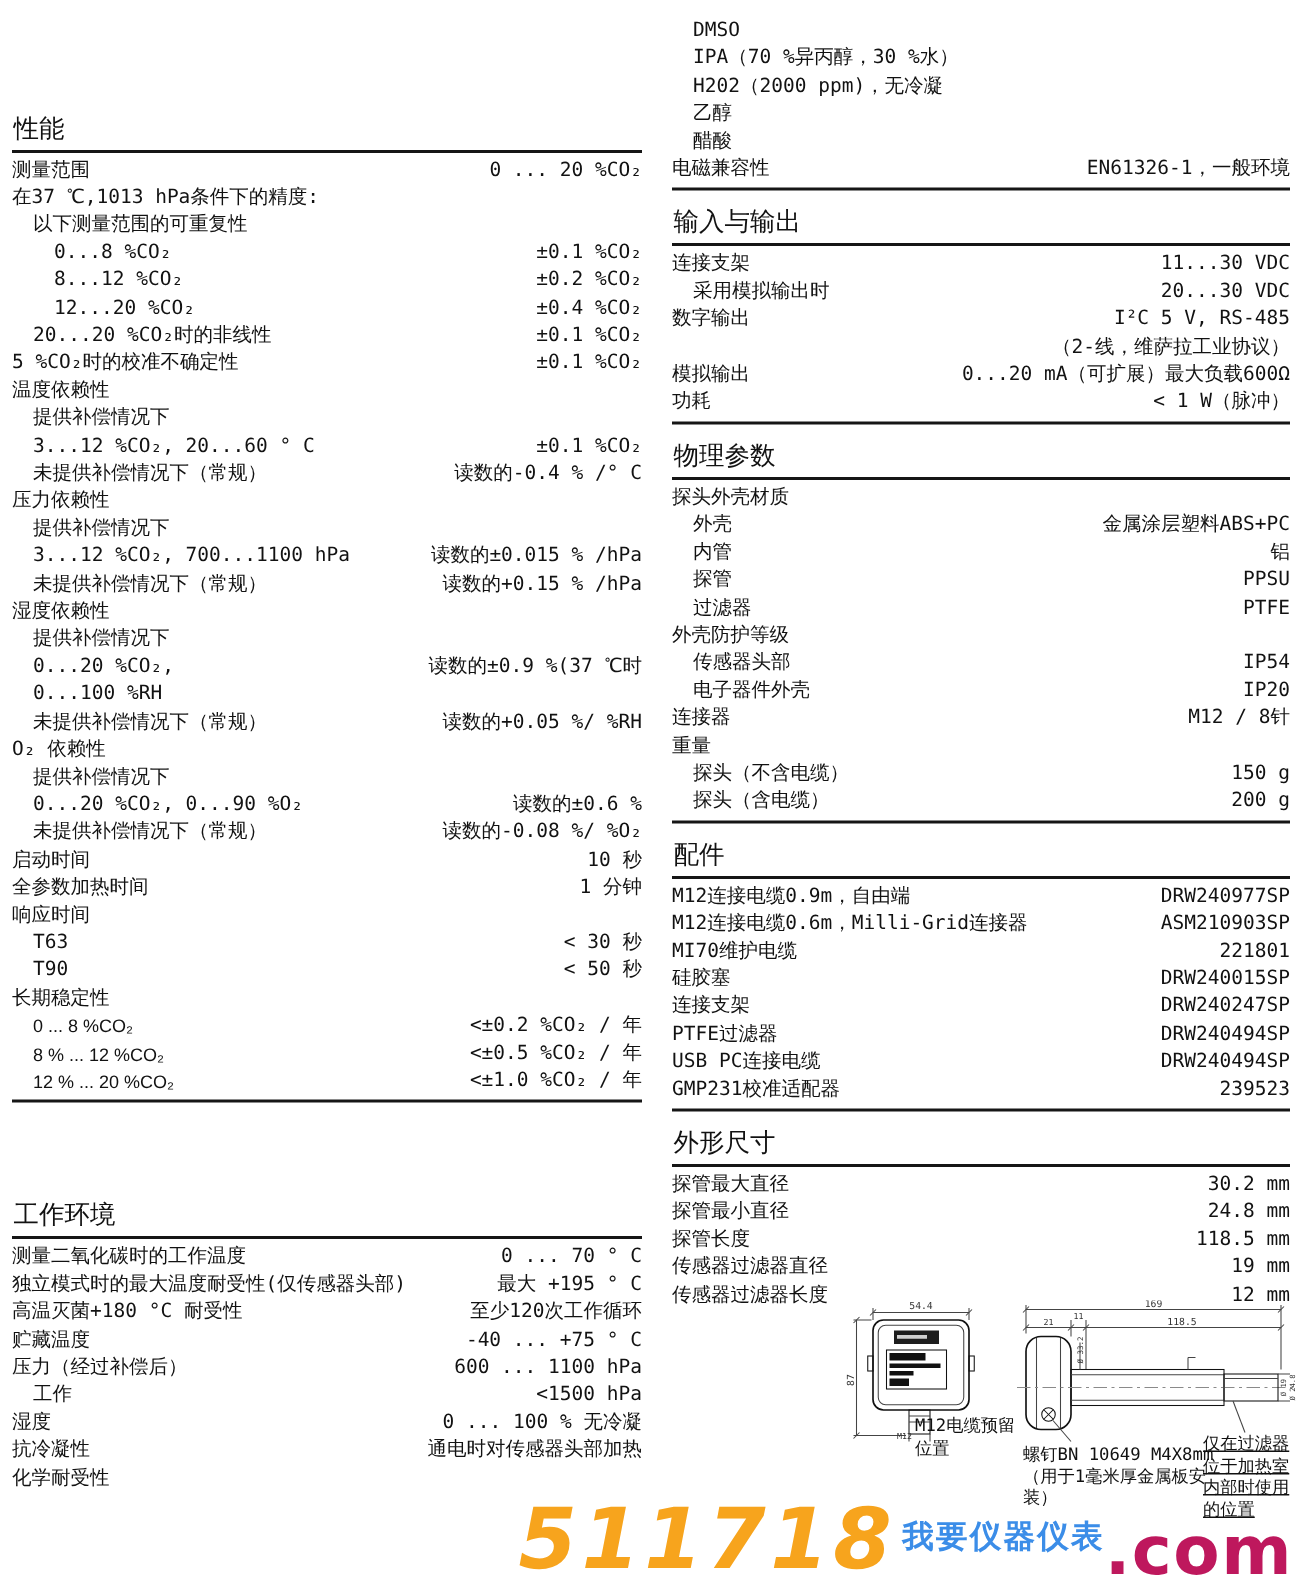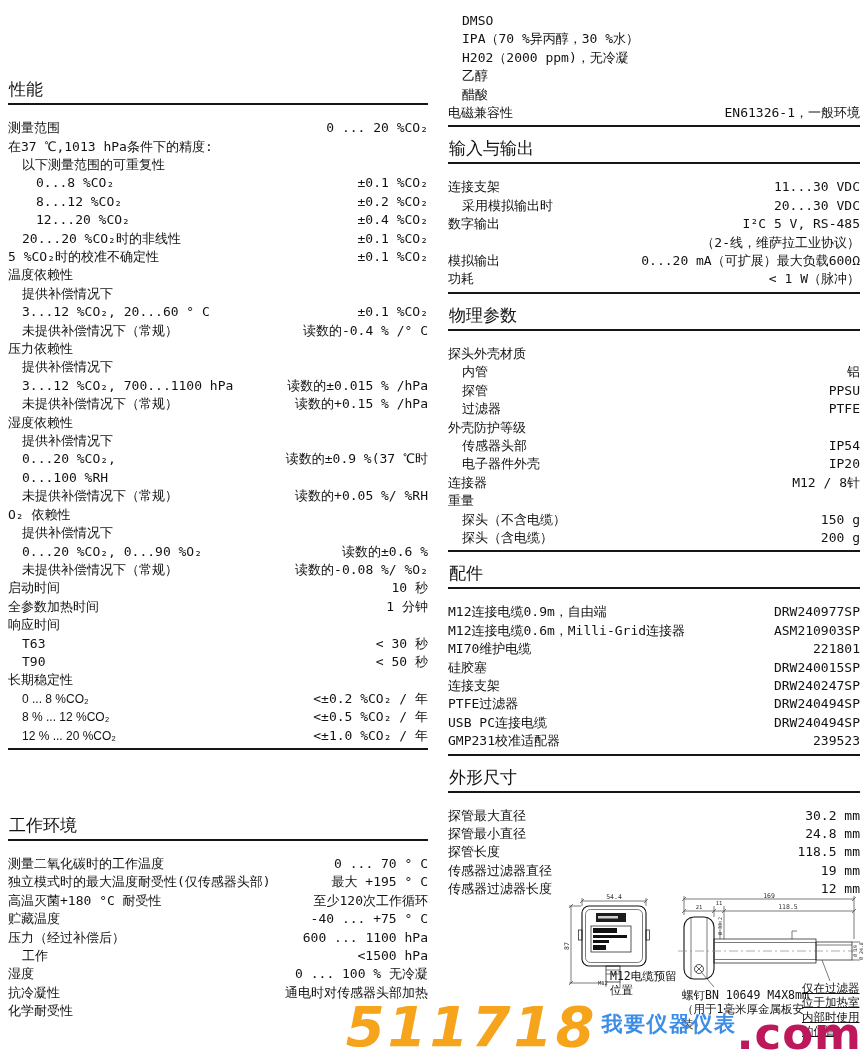--- a/index.html
+++ b/index.html
@@ -14,21 +14,21 @@
   .col.right{padding:12px 8px 0 14px;}
   h2.sec-h{
     margin:0;padding:1px 0 3px 1px;
     font-size:17px;font-weight:500;line-height:21px;
     border-bottom:2px solid #161616;
     font-family:"DejaVu Sans","Liberation Sans",sans-serif;
   }
   section{margin-top:10px;}
   section.mt0{margin-top:0;}
   section.gap-top{margin-top:64px;}
-  .sec-b{padding-top:14px;}
+  .sec-b{padding-top:3px;}
   .sec-b.lined{border-bottom:2px solid #161616;padding-bottom:3px;}
   .row{display:flex;justify-content:space-between;font-size:13px;line-height:18.4px;}
   .row .lbl{white-space:pre;}
   .row .val{white-space:pre;text-align:right;margin-left:6px;}
   .row.i1 .lbl{padding-left:14px;}
   .row.i2 .lbl{padding-left:28px;}
   .row.serif .lbl{font-family:Liberation Sans, sans-serif;font-size:12px;}
   
   .diagram{position:relative;width:302px;height:128px;margin:-6px 0 0 116px;}
   .diagram svg{position:absolute;left:0;top:0;}
@@ -299,20 +299,24 @@
     </section>
 
     <section>
       <h2 class="sec-h">物理参数</h2>
       <div class="sec-b lined">
           <div class="row">
             <span class="lbl">探头外壳材质</span>
             <span class="val"></span>
           </div>
           <div class="row i1">
+            <span class="lbl">外壳</span>
+            <span class="val">金属涂层塑料ABS+PC</span>
+          </div>
+          <div class="row i1">
             <span class="lbl">内管</span>
             <span class="val">铝</span>
           </div>
           <div class="row i1">
             <span class="lbl">探管</span>
             <span class="val">PPSU</span>
           </div>
           <div class="row i1">
             <span class="lbl">过滤器</span>
             <span class="val">PTFE</span>

